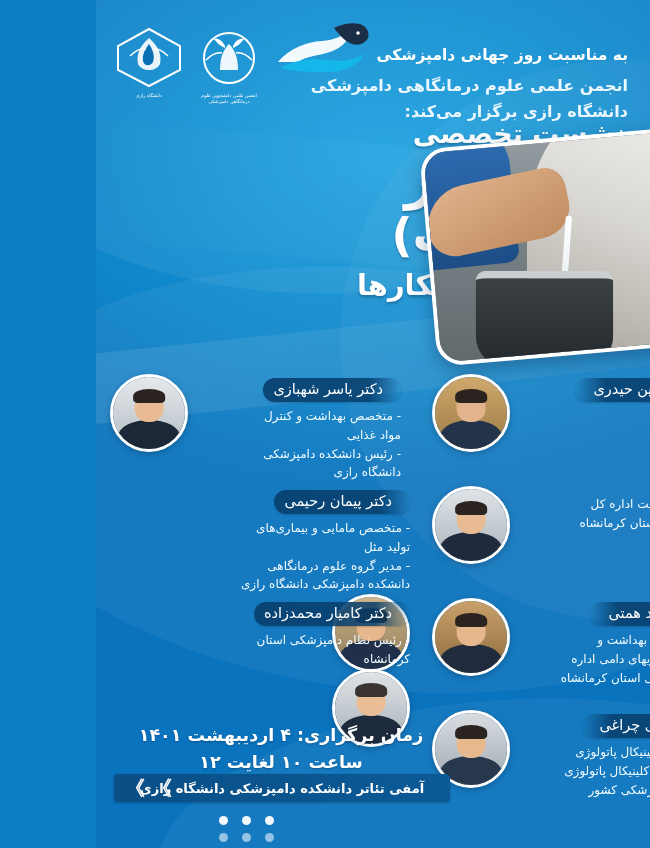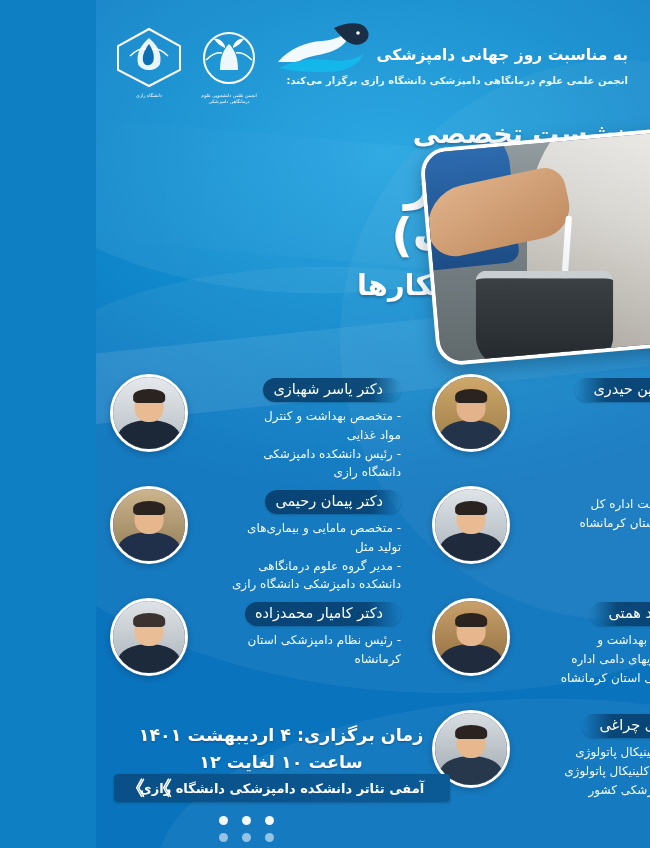--- a/index.html
+++ b/index.html
@@ -31,21 +31,21 @@
     background:linear-gradient(90deg,rgba(255,255,255,0.00),rgba(255,255,255,0.07));
     transform:rotate(5deg);
   }
 
   
   .header{position:absolute;top:0;left:0;right:0;height:112px;}
   .header-text{
     position:absolute;right:22px;top:44px;width:370px;text-align:right;color:#fff;
   }
   .hdr-line1{font-size:15.5px;font-weight:bold;line-height:1.5;color:#ffffff;}
-  .hdr-line2{font-size:10px;font-weight:bold;line-height:1.6;margin-top:6px;color:#eaf7ff;}
+  .hdr-line2{font-size:16px;font-weight:bold;line-height:1.6;margin-top:6px;color:#eaf7ff;}
 
   .vet-logo{
     position:absolute;right:270px;top:22px;width:108px;height:58px;
   }
   .vet-logo svg{display:block;}
 
   .logo-r{position:absolute;left:96px;top:30px;width:74px;height:74px;}
   .logo-l{position:absolute;left:16px;top:26px;width:74px;height:76px;}
   .logo-cap{font-size:4.6px;color:#fff;text-align:center;line-height:1.25;margin-top:1px;letter-spacing:0;}
 
@@ -291,37 +291,37 @@
 دانشگاه رازی</div>
       </div>
       <div class="avatar">
         <div class="av-bg" style="background:linear-gradient(180deg,#e6e9ec,#b3bcc3);"></div>
         <div class="av-body" style="background:#1c2738;"></div>
         <div class="av-head" style="background:#e8bb92;"></div>
         <div class="av-hair"></div>
       </div>
     </div>
 
-    <div class="sp" style="left:14px;top:118px;width:300px;flex-direction:row;justify-content:flex-end;">
+    <div class="sp" style="left:14px;top:118px;width:300px;flex-direction:column;justify-content:flex-end;">
       <div class="sp-texts" style="margin-left:8px;width:205px;text-align:right;">
         <div class="sp-name ltr-pill">دکتر پیمان رحیمی</div>
         <div class="sp-desc" style="white-space:pre-line;">- متخصص مامایی و بیماری‌های
 تولید مثل
 - مدیر گروه علوم درمانگاهی
 دانشکده دامپزشکی دانشگاه رازی</div>
       </div>
       <div class="avatar">
         <div class="av-bg" style="background:linear-gradient(180deg,#cdb58d,#8e7a55);"></div>
         <div class="av-body" style="background:#20304a;"></div>
         <div class="av-head" style="background:#e6b68c;"></div>
         <div class="av-hair"></div>
       </div>
     </div>
 
-    <div class="sp" style="left:14px;top:230px;width:300px;flex-direction:row;justify-content:flex-end;">
+    <div class="sp" style="left:14px;top:230px;width:300px;flex-direction:column;justify-content:flex-end;">
       <div class="sp-texts" style="margin-left:8px;width:205px;text-align:right;">
         <div class="sp-name ltr-pill">دکتر کامیار محمدزاده</div>
         <div class="sp-desc" style="white-space:pre-line;">- رئیس نظام دامپزشکی استان
 کرمانشاه</div>
       </div>
       <div class="avatar">
         <div class="av-bg" style="background:linear-gradient(180deg,#dfe3e6,#a9b2b9);"></div>
         <div class="av-body" style="background:#1d2a3b;"></div>
         <div class="av-head" style="background:#e9bd95;"></div>
         <div class="av-hair" style="background:#3a3330;"></div>

